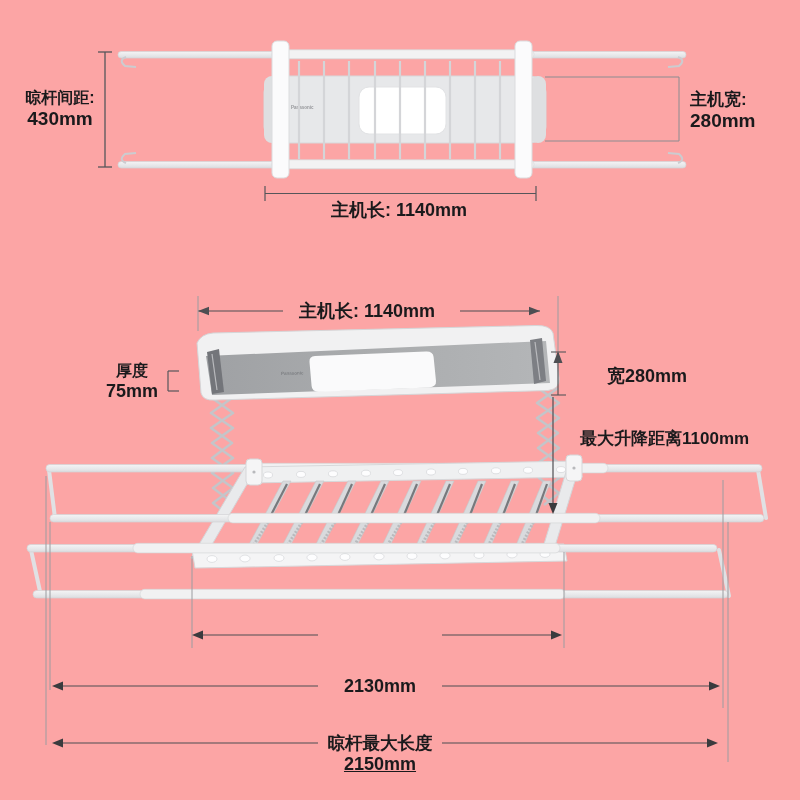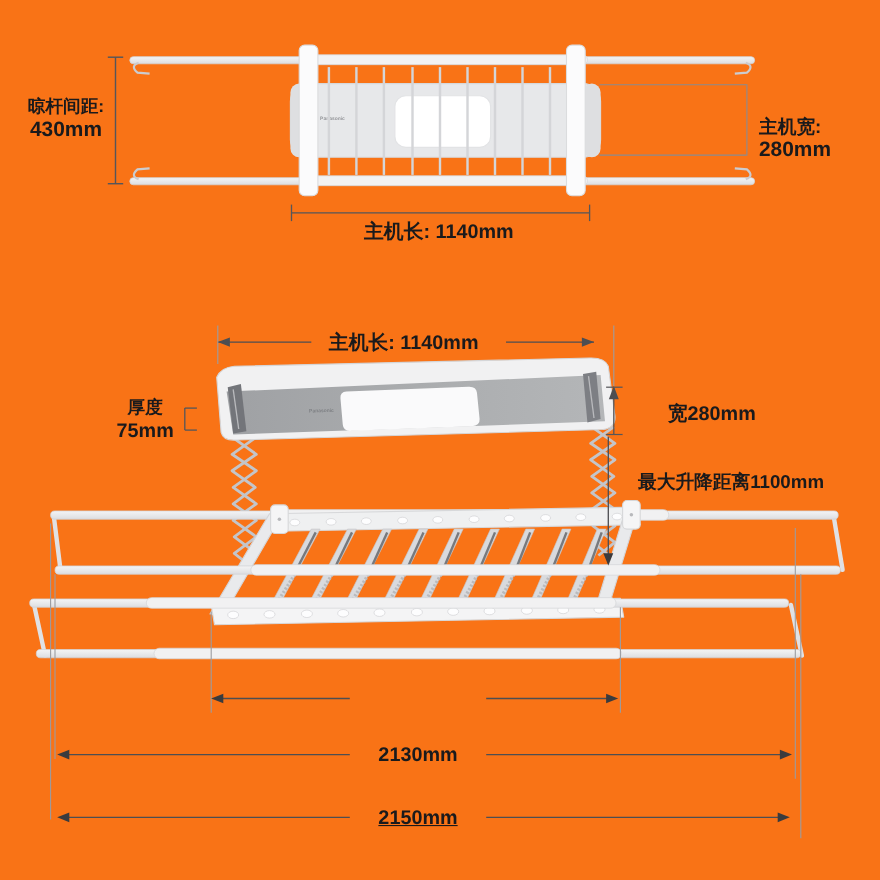--- a/index.html
+++ b/index.html
@@ -1,16 +1,16 @@
 <!DOCTYPE html>
 <html><head>
 <meta charset="utf-8">
 <style>
   html,body{margin:0;padding:0;background:#ffffff;}
-  #stage{position:relative;width:800px;height:800px;background:#f97316;overflow:hidden;
+  #stage{position:relative;width:800px;height:800px;background:#fca5a5;overflow:hidden;
          font-family:"Liberation Sans","DejaVu Sans",sans-serif;}
   #art{position:absolute;left:0;top:0;}
   .lbl{position:absolute;color:#1a1a1c;font-weight:700;text-align:center;
        line-height:1.18;white-space:nowrap;}
   .lbl .cn{display:block;font-size:16px;font-weight:700;}
   .lbl .num{display:block;font-size:19px;font-weight:600;}
   .l-left{text-align:left;}
   .single{font-size:18px;font-weight:700;}
   .single-sm{font-size:17px;font-weight:700;}
 </style>
@@ -257,21 +257,21 @@
     </g>
   </g>
 </svg>
 
 <div class="lbl" style="left:14px;top:89px;width:92px;">
   <span class="cn">晾杆间距:</span>
   <span class="num">430mm</span>
 </div>
 
 <div class="lbl l-left" style="left:690px;top:90px;">
-  <span class="cn" style="font-size:17px;margin-top:16px;">主机宽:</span>
+  <span class="cn" style="font-size:17px;">主机宽:</span>
   <span class="num">280mm</span>
 </div>
 
 <div class="lbl single" style="left:299px;top:200px;width:200px;">主机长: 1140mm</div>
 
 <div class="lbl single" style="left:277px;top:301px;width:180px;">主机长: 1140mm</div>
 
 <div class="lbl" style="left:101px;top:362px;width:62px;">
   <span class="cn">厚度</span>
   <span class="num" style="font-size:18px;">75mm</span>
@@ -280,16 +280,17 @@
 <div class="lbl single" style="left:570px;top:366px;margin-left:37px;">宽280mm</div>
 
 <div class="lbl single-sm" style="left:580px;top:429px;">最大升降距离1100mm</div>
 
 
 <div class="lbl" style="left:290px;top:676px;width:180px;">
   <span class="num" style="font-size:18px;">2130mm</span>
 </div>
 
 <div class="lbl" style="left:290px;top:733px;width:180px;">
+  <span class="cn" style="font-size:17.5px;">晾杆最大长度</span>
   <span class="num" style="font-size:18px;text-decoration:underline;">2150mm</span>
 </div>
 
 </div>
 
 </body></html>

